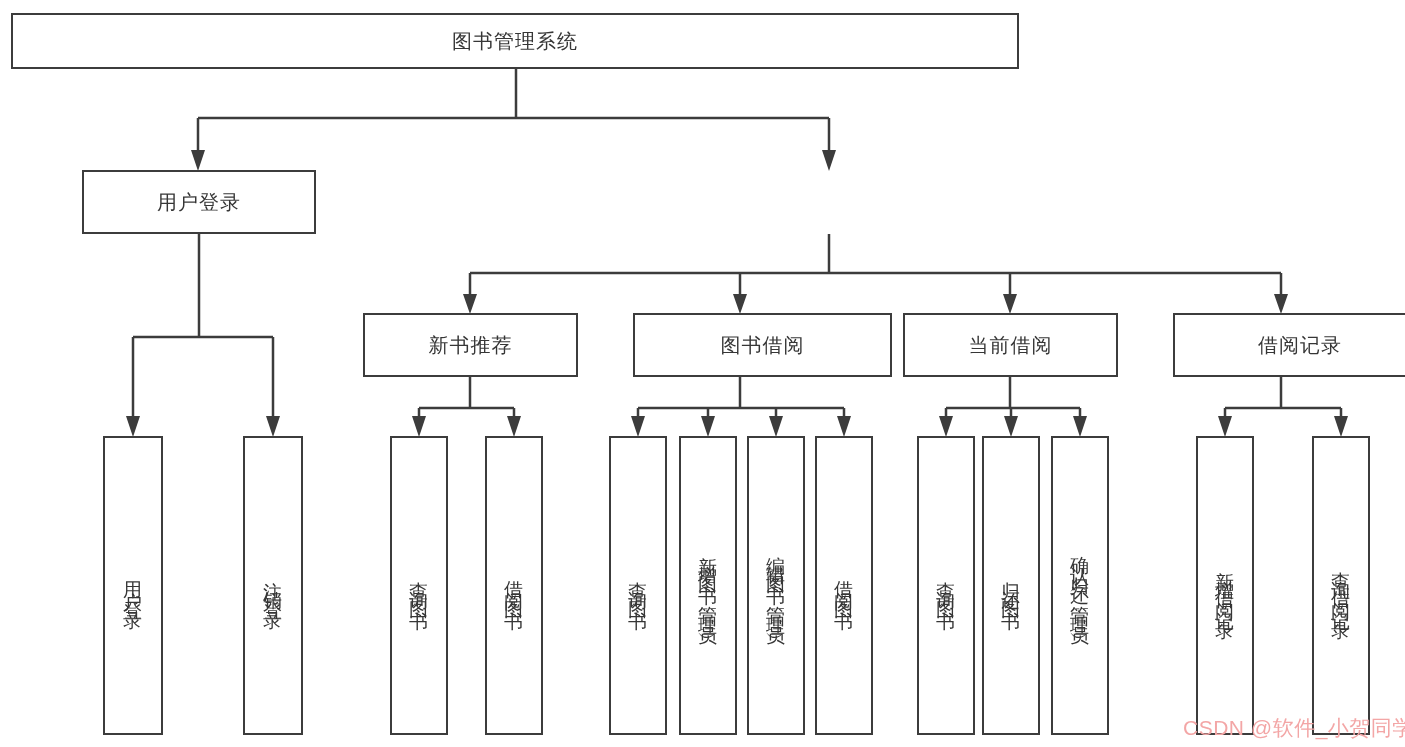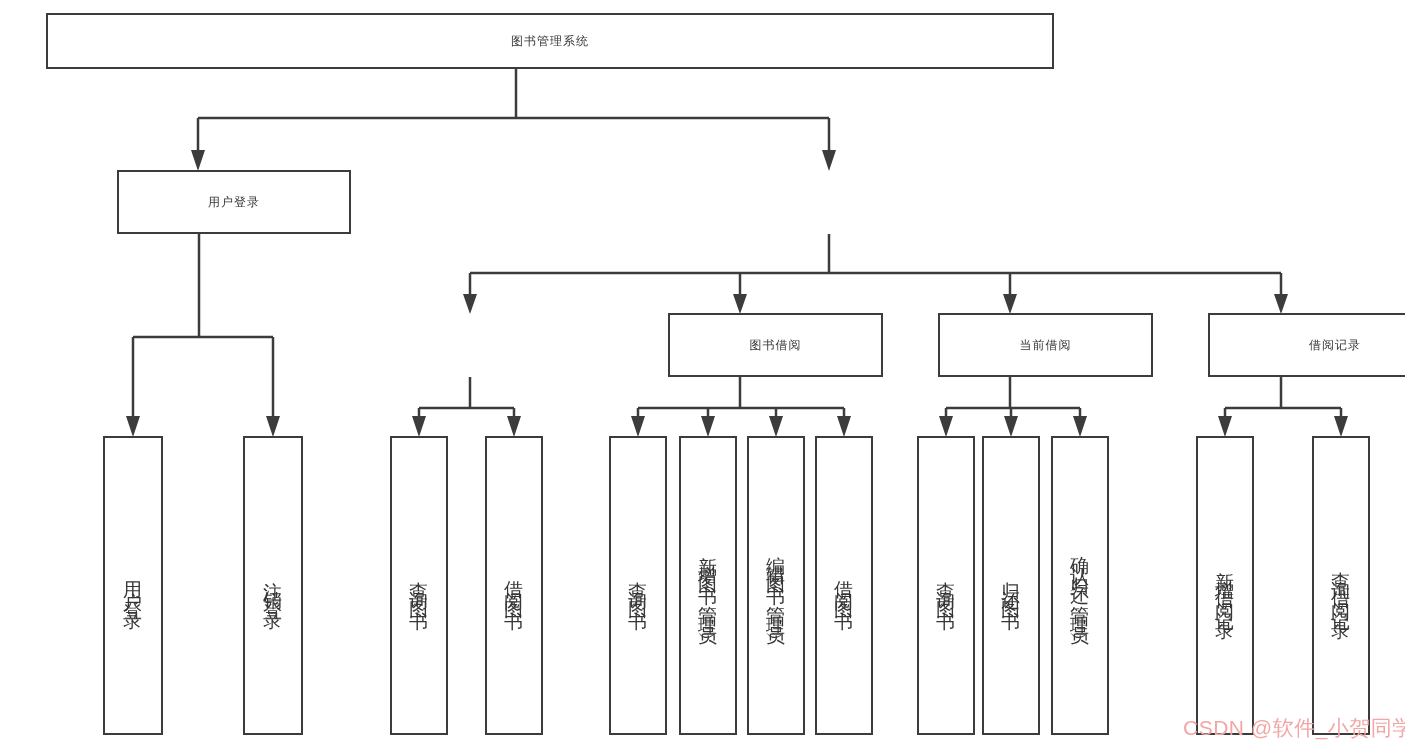--- a/index.html
+++ b/index.html
@@ -21,37 +21,37 @@
     position:absolute;
     box-sizing:border-box;
     border:2px solid #3c3c3c;
     background:#ffffff;
     color:#363636;
     display:flex;
     align-items:center;
     justify-content:center;
     text-align:center;
   }
-  .hnode { font-size:12px; letter-spacing:1px;margin-left:35px; }
+  .hnode { font-size:20px; letter-spacing:1px; }
   .vnode span {
     writing-mode:vertical-rl;
     text-orientation:mixed;
     font-size:19px;
     line-height:1;
     letter-spacing:10px;
     white-space:nowrap;
   }
   
   .n-root  { left:11px;  top:13px;  width:1008px; height:56px; }
   
   .n-login { left:82px;  top:170px; width:234px;  height:64px; }
   .n-mgmt  { left:712px; top:170px; width:234px;  height:64px; }
   
   .n-l3a { left:363px;  top:313px; width:215px; height:64px; }
-  .n-l3b { left:633px;  top:313px; width:215px; height:64px;font-family:Liberation Serif, serif; }
+  .n-l3b { left:633px;  top:313px; width:259px; height:64px;font-family:Liberation Serif, serif; }
   .n-l3c { left:903px;  top:313px; width:215px; height:64px;text-align:center; }
   .n-l3d { left:1173px; top:313px; width:254px; height:64px; }
   
   .v { top:436px; height:299px; }
   .n-v1  { left:103px;  width:60px; }
   .n-v2  { left:243px;  width:60px; }
   .n-v3  { left:390px;  width:58px; }
   .n-v4  { left:485px;  width:58px; }
   .n-v5  { left:609px;  width:58px; }
   .n-v6  { left:679px;  width:58px; }
@@ -105,20 +105,23 @@
   </svg>
 
   <div class="node hnode n-root">
     <span>图书管理系统</span>
   </div>
 
   <div class="node hnode n-login">
     <span>用户登录</span>
   </div>
 
+  <div class="node hnode n-l3a">
+    <span>新书推荐</span>
+  </div>
   <div class="node hnode n-l3b">
     <span>图书借阅</span>
   </div>
   <div class="node hnode n-l3c">
     <span>当前借阅</span>
   </div>
   <div class="node hnode n-l3d">
     <span>借阅记录</span>
   </div>
 

